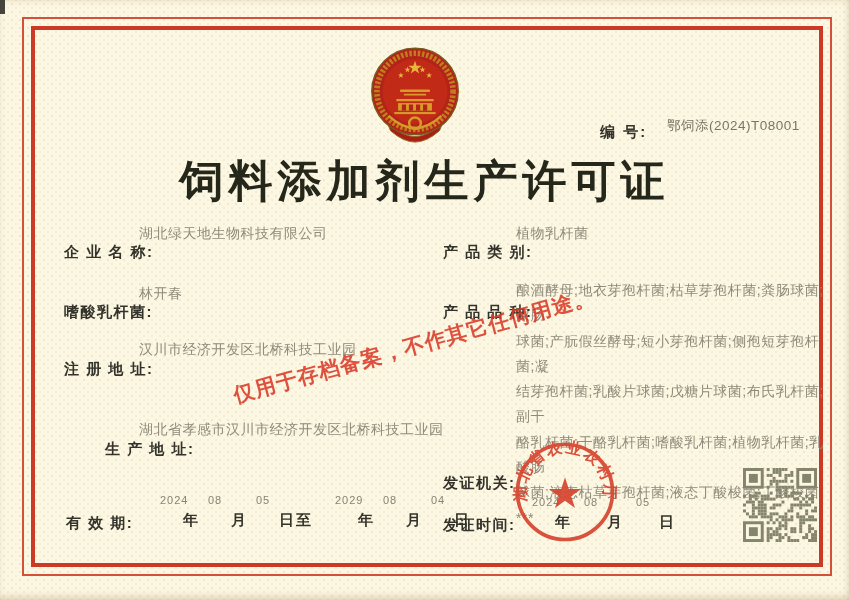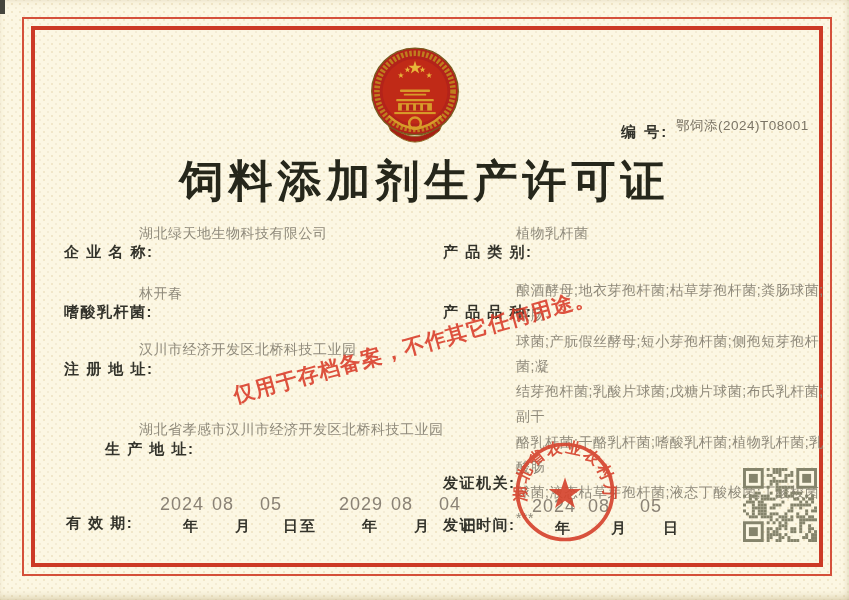--- a/index.html
+++ b/index.html
@@ -25,21 +25,21 @@
   .value{color:#8f8a7b;font-size:14px;letter-spacing:.5px;white-space:nowrap;}
   .value.multi{white-space:pre-line;line-height:25.3px;width:310px;}
 
   .num-label{font-weight:bold;color:#33332b;font-size:15px;letter-spacing:2px;}
   .num-value{color:#7b7465;font-size:13.5px;letter-spacing:.5px;}
 
   .title{left:0;right:0;top:152px;text-align:center;font-size:44px;font-weight:bold;
          letter-spacing:5px;color:#26271b;white-space:nowrap;}
 
   .date-unit{display:inline-block;vertical-align:bottom;}
-  .date-unit .num{display:block;font-size:18px;color:#8a8275;letter-spacing:1px;min-height:15px;}
+  .date-unit .num{display:block;font-size:11px;color:#8a8275;letter-spacing:1px;min-height:15px;}
   .date-unit .char{display:block;font-size:15px;font-weight:bold;color:#33332b;padding-left:23px;margin-top:2px;letter-spacing:2px;white-space:nowrap;}
 
   .watermark{
     left:234px;top:382px;font-size:21px;font-weight:bold;color:rgba(216,58,39,.88);
     transform:rotate(-15.5deg);transform-origin:left center;white-space:nowrap;
     letter-spacing:1px;z-index:5;
   }
   .seal{left:511px;top:438px;width:108px;height:108px;z-index:6;opacity:.92;}
   .qr{left:743px;top:468px;width:74px;height:74px;z-index:2;}
   .emblem{left:368px;top:44px;width:94px;height:106px;}
@@ -71,22 +71,22 @@
     <rect x="32" y="62.5" width="36" height="8" fill="#d89b2a"></rect>
     <rect x="36" y="64" width="4.5" height="6.5" fill="#b3231a"></rect>
     <rect x="43.5" y="64" width="4.5" height="6.5" fill="#b3231a"></rect>
     <rect x="51" y="64" width="4.5" height="6.5" fill="#b3231a"></rect>
     <rect x="58.5" y="64" width="4.5" height="6.5" fill="#b3231a"></rect>
     <rect x="28" y="72" width="44" height="2.2" fill="#d89b2a"></rect>
     <circle cx="50" cy="84" r="6.2" fill="none" stroke="#d89b2a" stroke-width="2.6"></circle>
     <path d="M22,76 Q36,89 50,89 Q64,89 78,76" fill="none" stroke="#d89b2a" stroke-width="2.6"></path>
   </svg>
 
-  <div class="abs num-label" style="left:600px;top:123px;margin-left:21px;">编 号:</div>
-  <div class="abs num-value" style="left:667px;top:117px;margin-left:9px;">鄂饲添(2024)T08001</div>
+  <div class="abs num-label" style="left:600px;top:123px;">编 号:</div>
+  <div class="abs num-value" style="left:667px;top:117px;">鄂饲添(2024)T08001</div>
 
   <div class="abs value" style="left:139px;top:225px;">湖北绿天地生物科技有限公司</div>
 
   <div class="abs title">饲料添加剂生产许可证</div>
   <div class="abs label" style="left:64px;top:243px;">企 业 名 称:</div>
 
   <div class="abs value" style="left:139px;top:285px;">林开春</div>
   <div class="abs label" style="left:64px;top:303px;">嗜酸乳杆菌:</div>
 
   <div class="abs value" style="left:139px;top:341px;">汉川市经济开发区北桥科技工业园</div>

